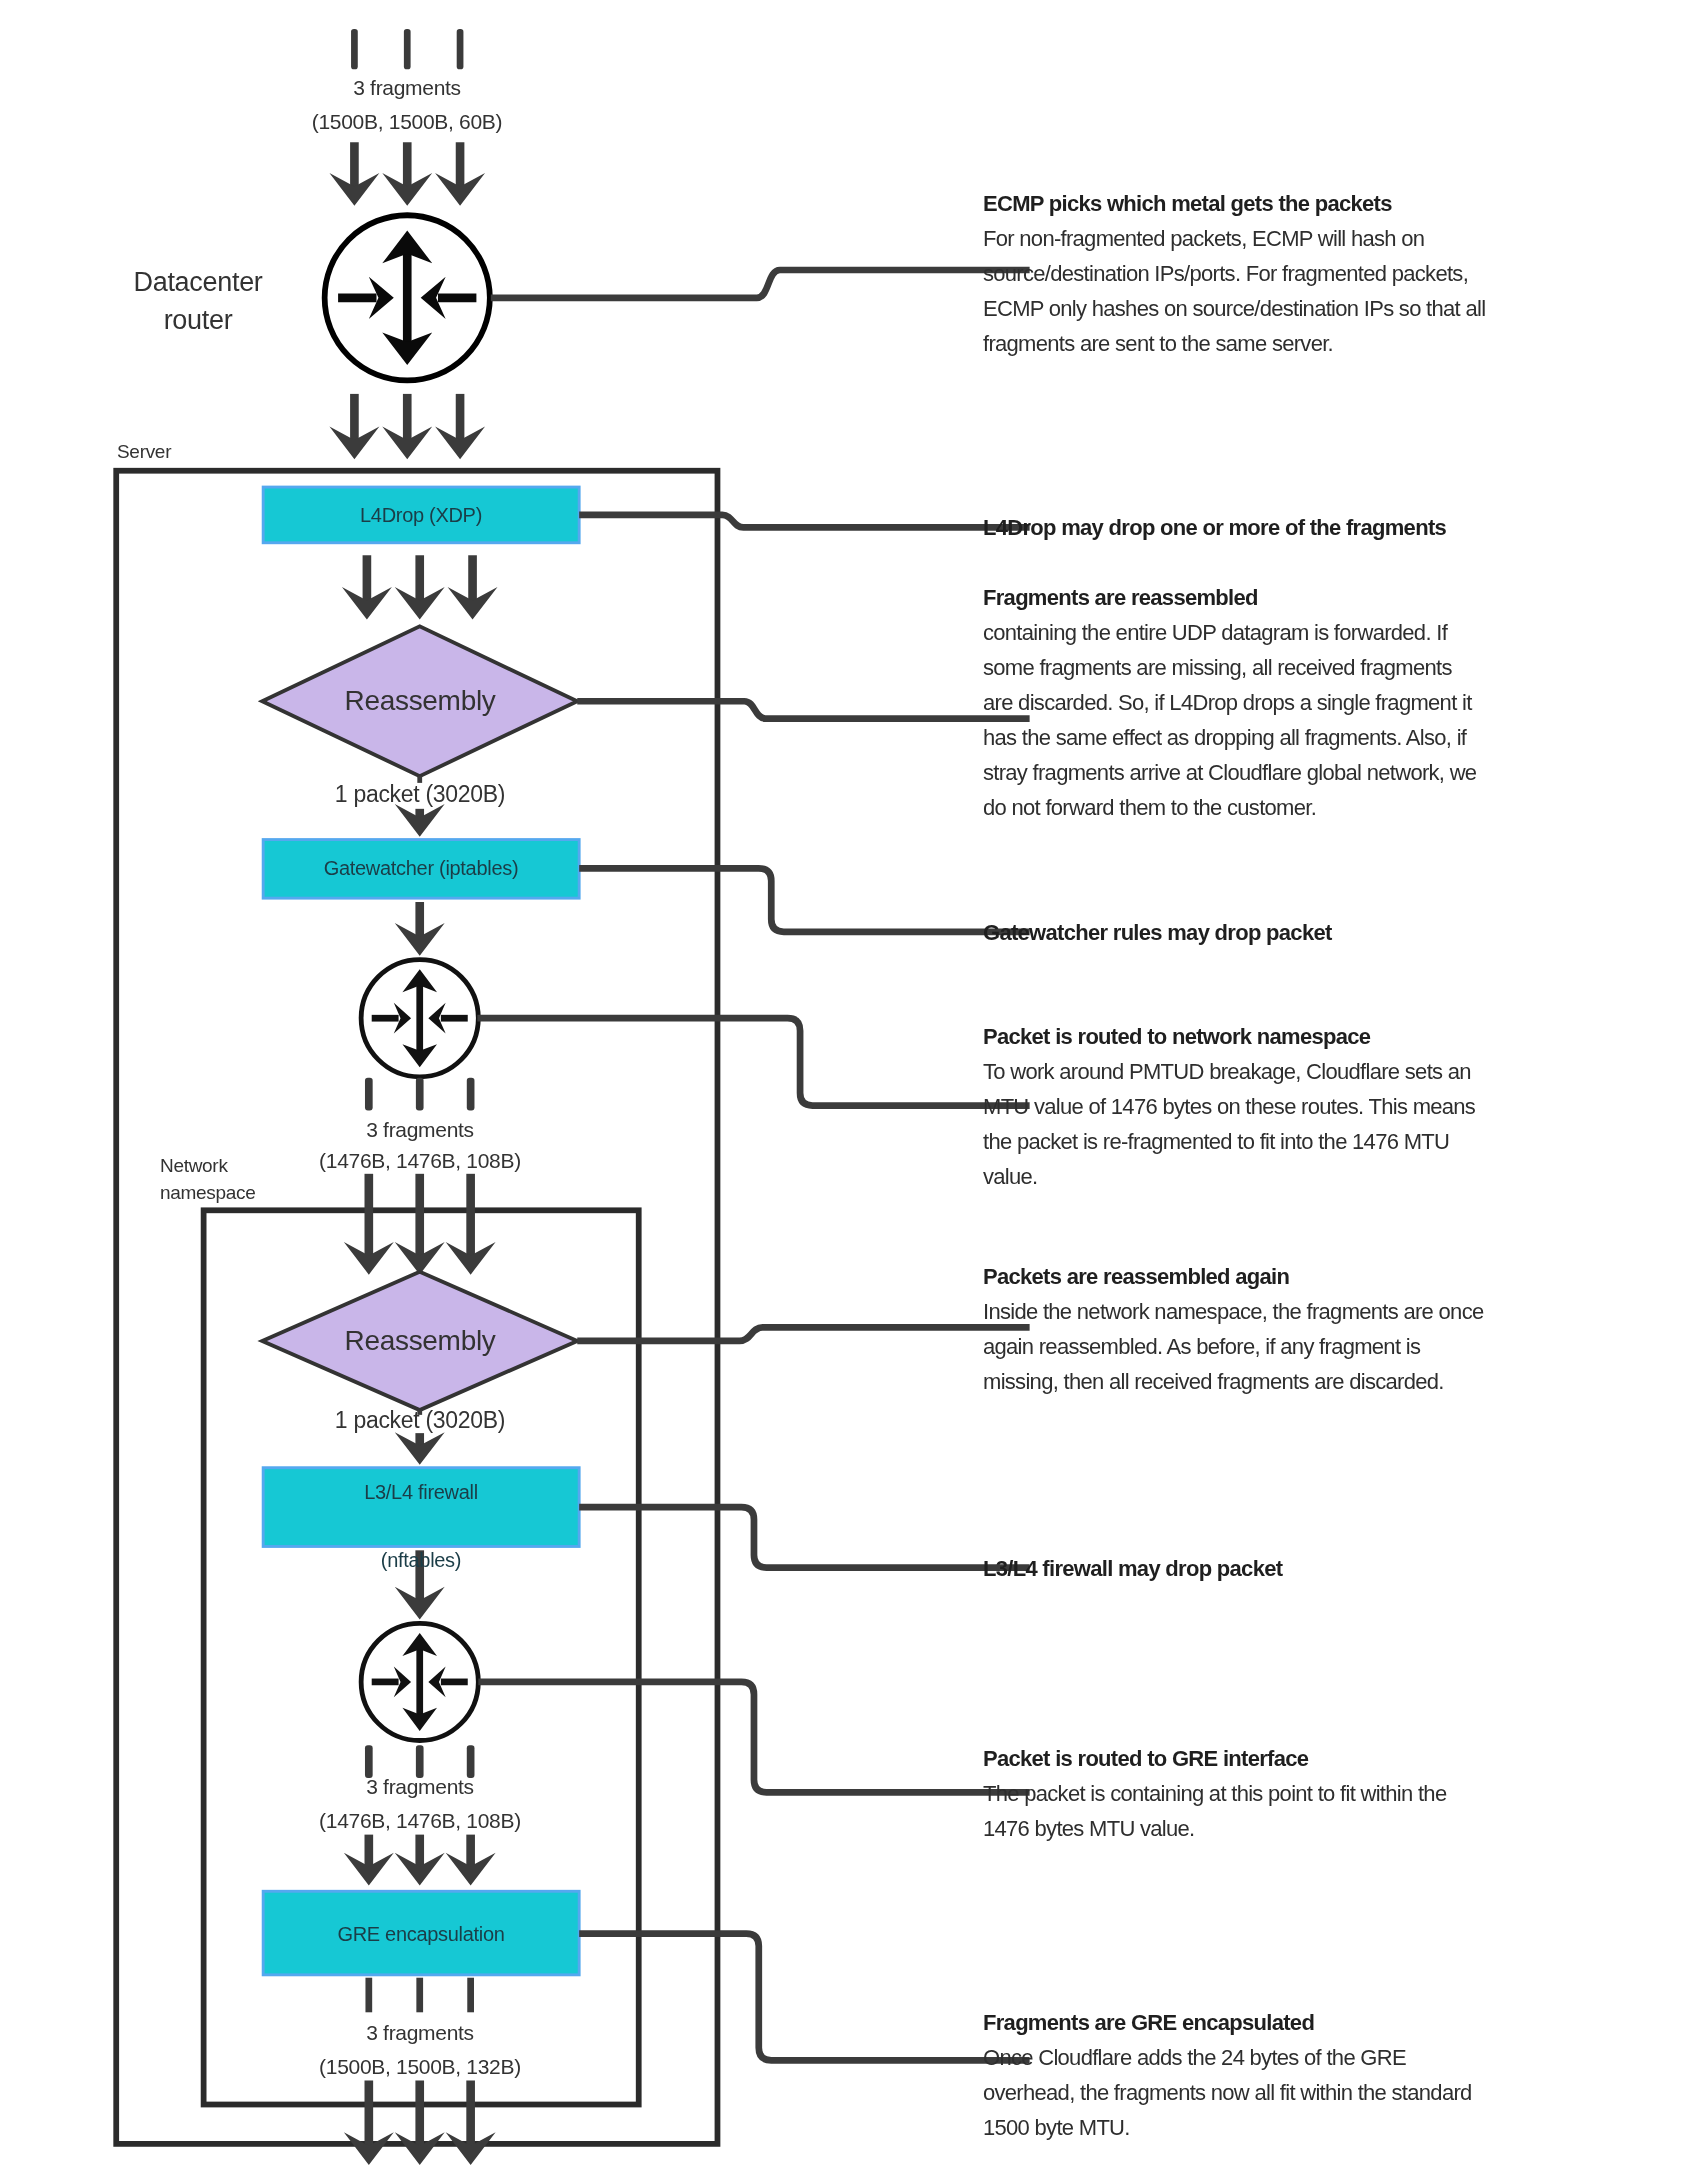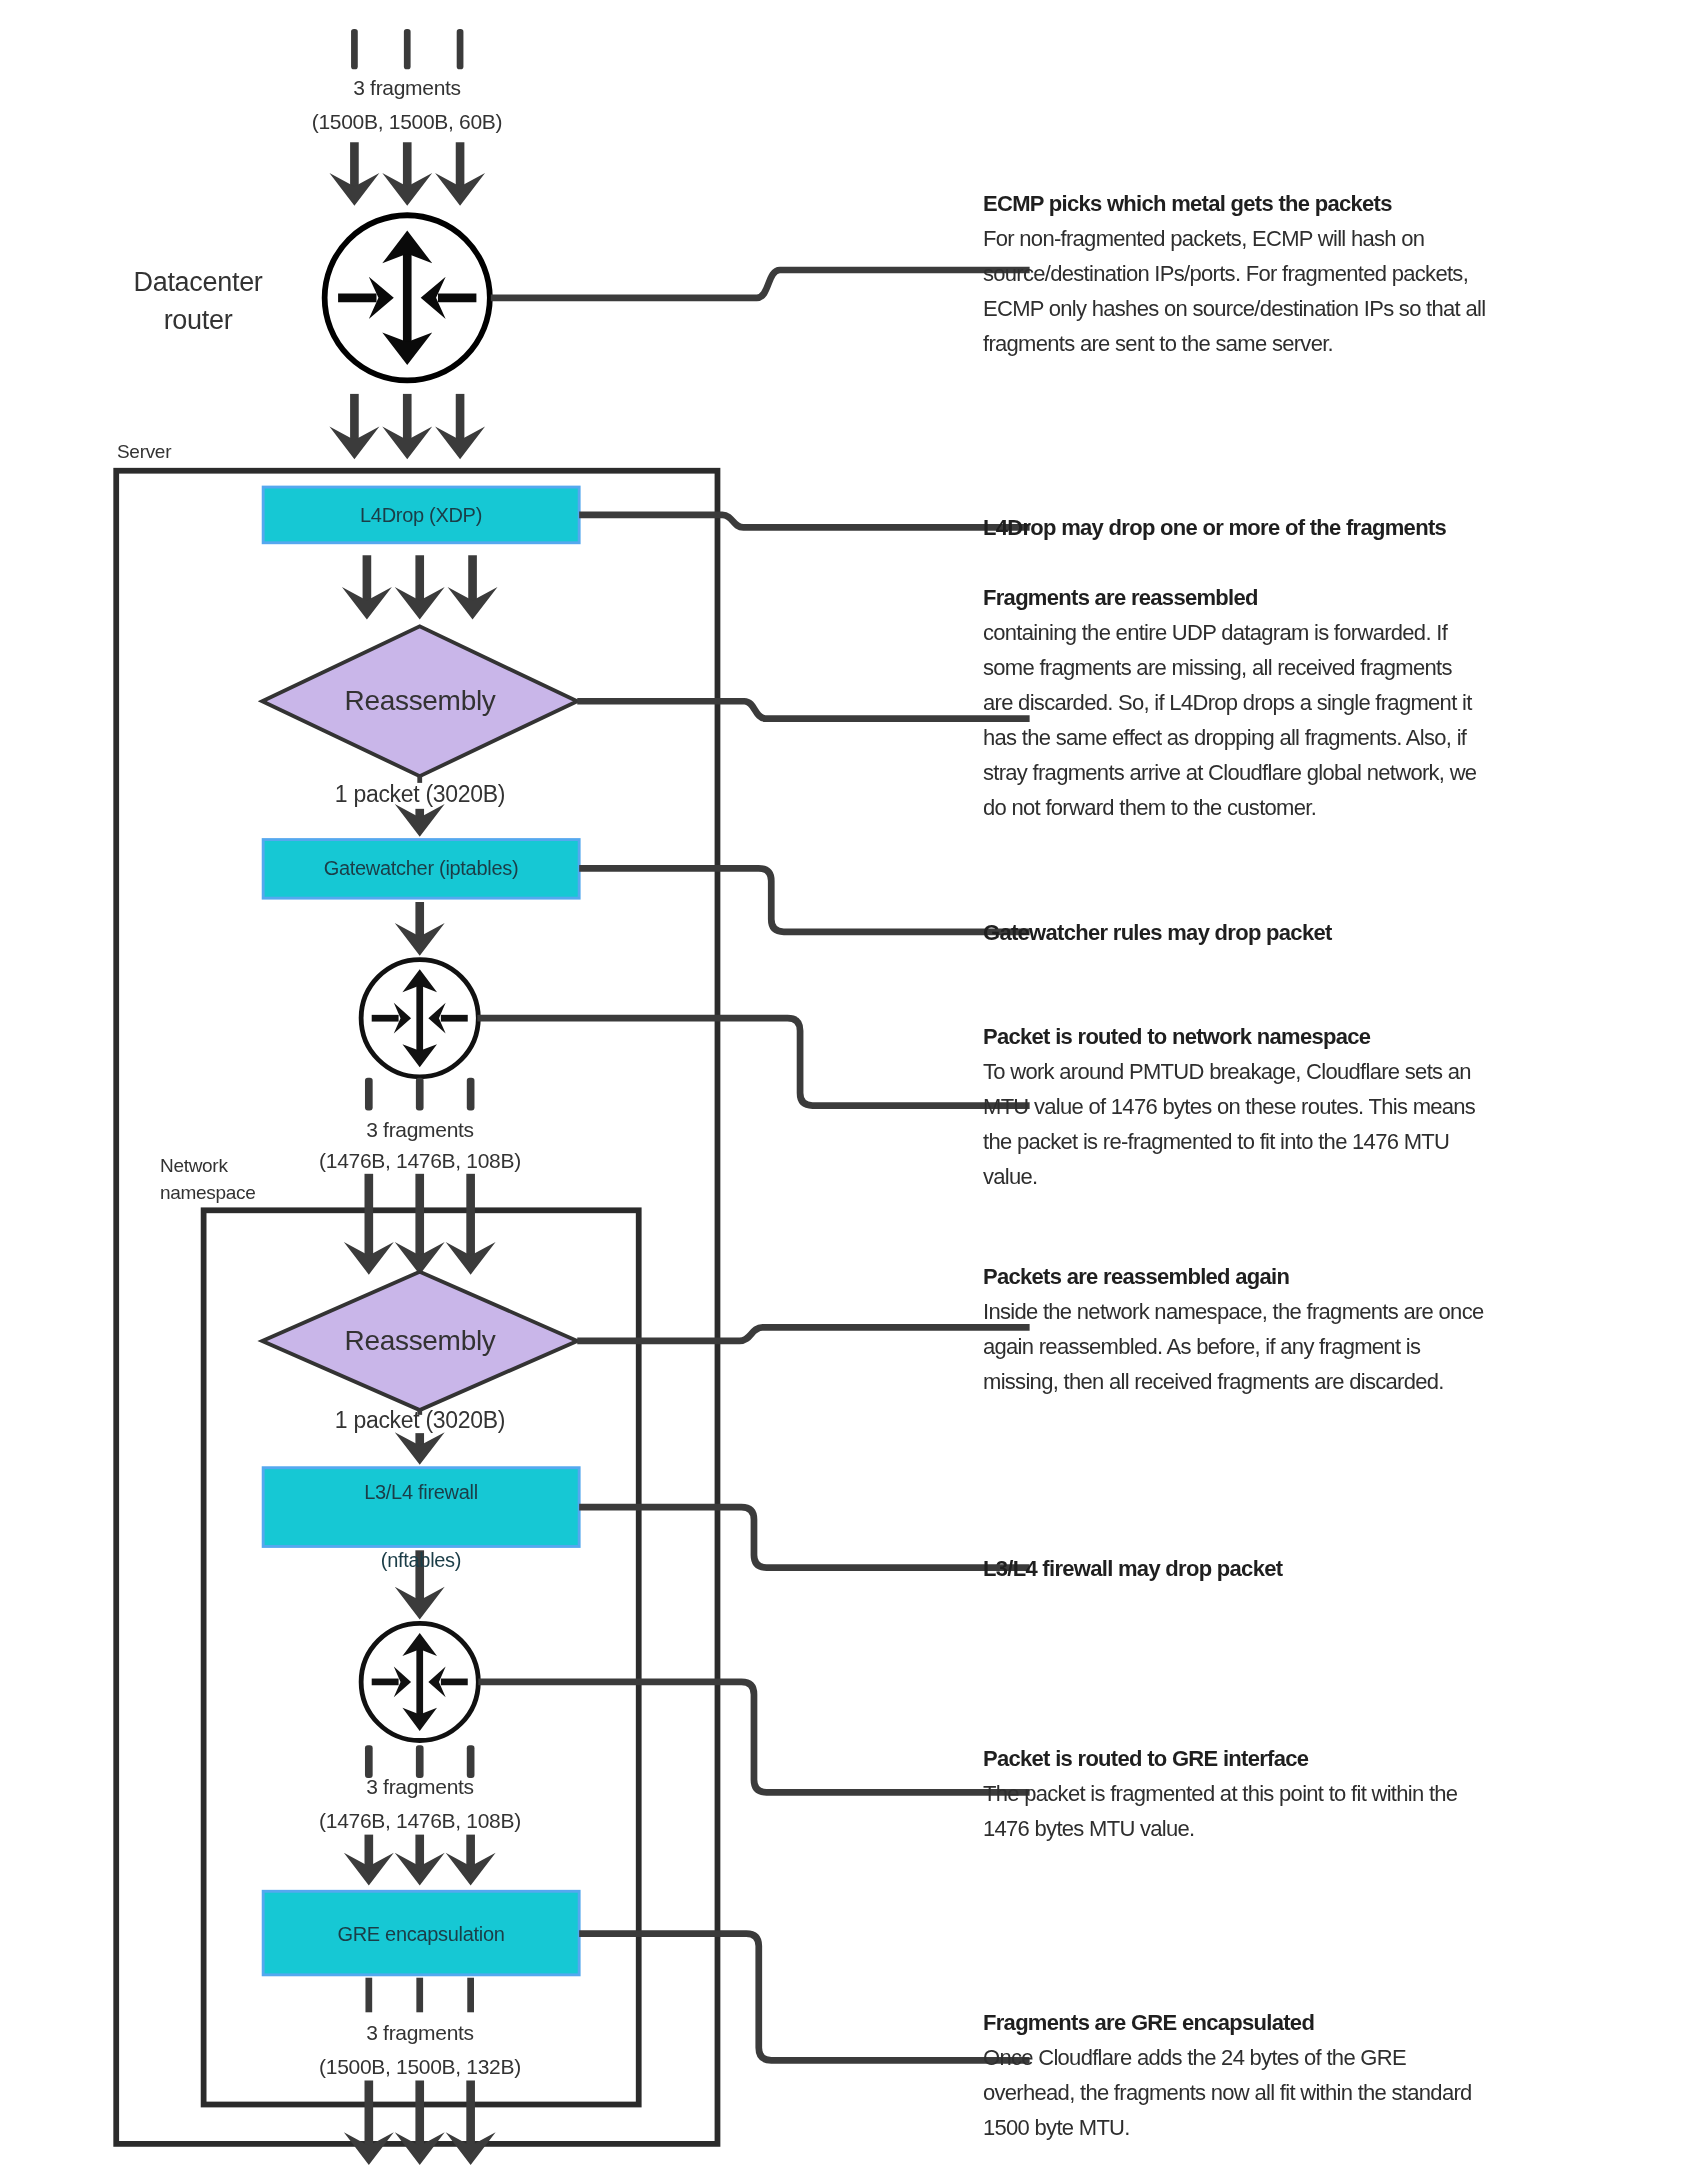--- a/index.html
+++ b/index.html
@@ -271,21 +271,21 @@
         <div class="ann-line">missing, then all received fragments are discarded.</div>
       </div>
 </div>
 <div class="ann" style="top:1551px">
   <div class="ann-h">L3/L4 firewall may drop packet</div>
   <div></div>
 </div>
 <div class="ann" style="top:1741px">
   <div class="ann-h">Packet is routed to GRE interface</div>
   <div>
-        <div class="ann-line">The packet is fragmented at this point to fit within the</div>
+        <div class="ann-line">The packet is containing at this point to fit within the</div>
         <div class="ann-line">1476 bytes MTU value.</div>
       </div>
 </div>
 <div class="ann" style="top:2005px">
   <div class="ann-h">Fragments are GRE encapsulated</div>
   <div>
         <div class="ann-line">Once Cloudflare adds the 24 bytes of the GRE</div>
         <div class="ann-line">overhead, the fragments now all fit within the standard</div>
         <div class="ann-line">1500 byte MTU.</div>
       </div>

